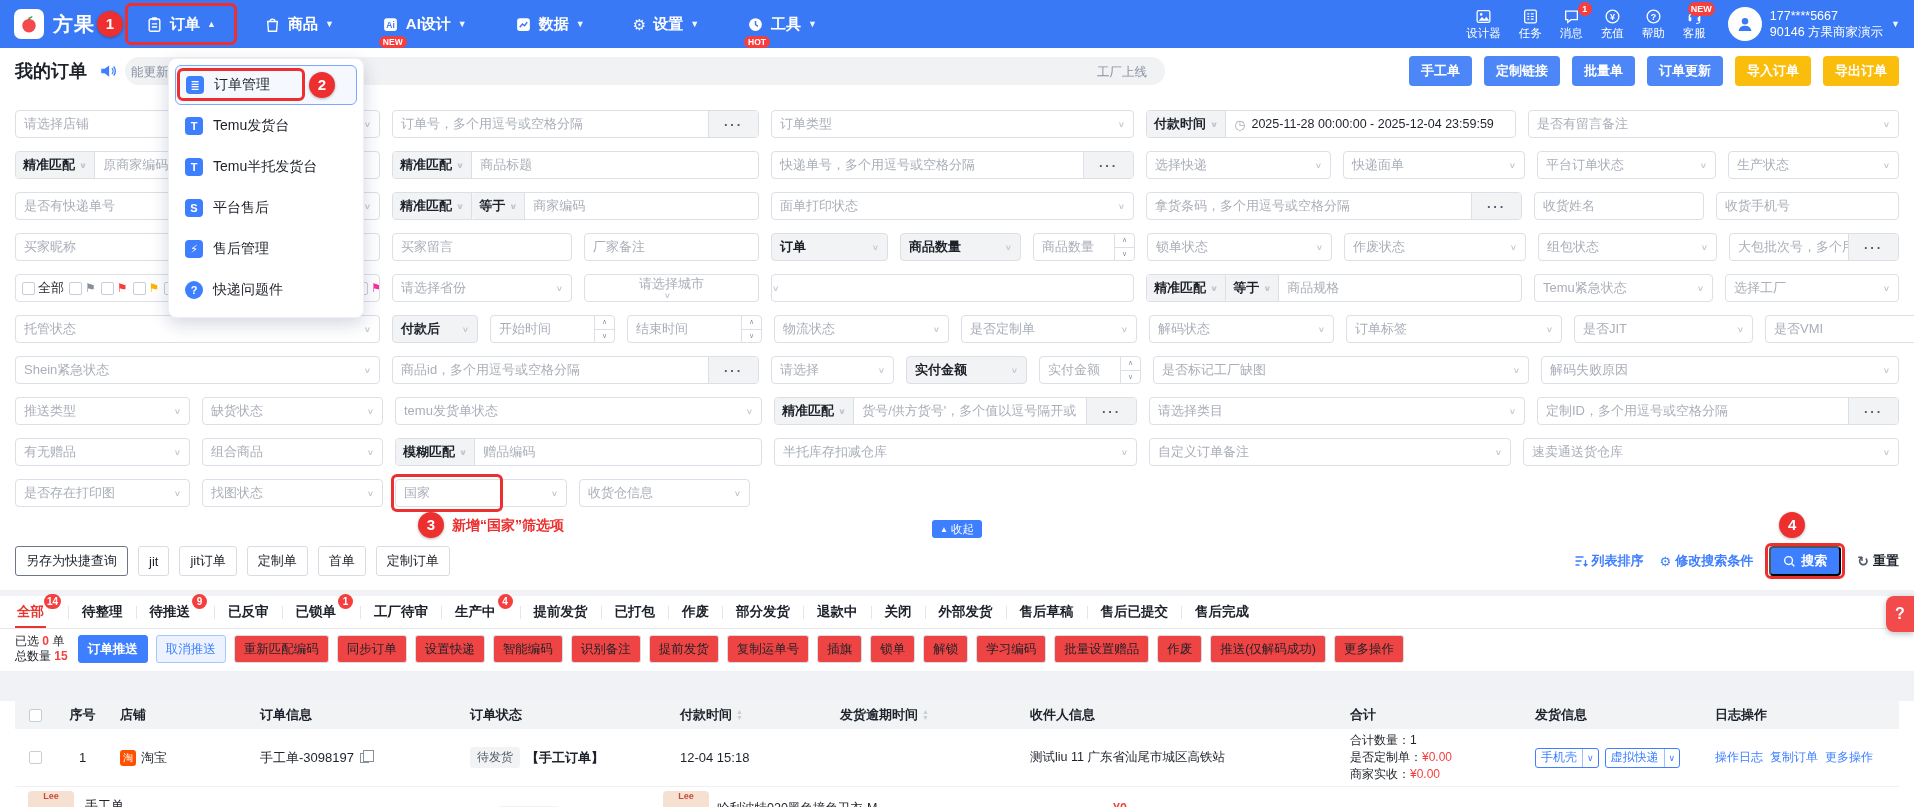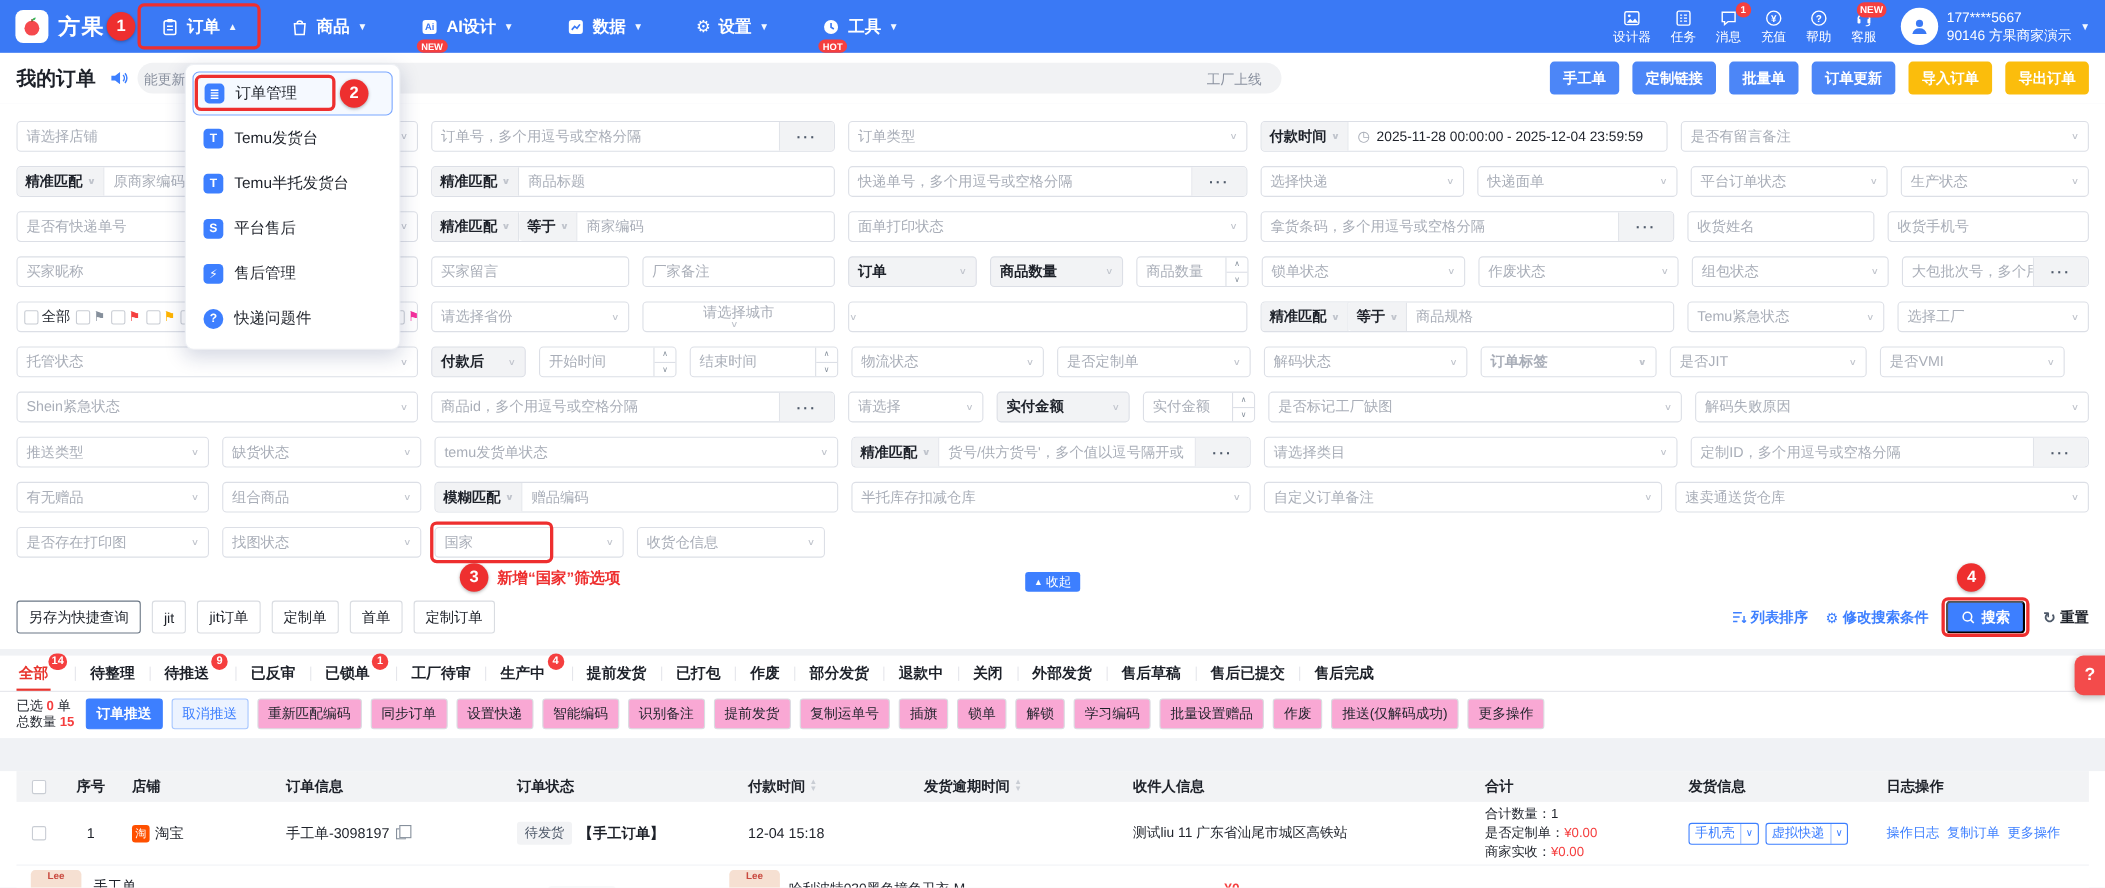--- a/index.html
+++ b/index.html
@@ -87,21 +87,21 @@
   .tab.has-badge{margin-right:24px;}
   .tab.active{color:#E8352E;}
   .tab.active::after{content:"";position:absolute;left:-2px;right:-2px;bottom:0;height:2px;background:#E8352E;}
   .tbadge{position:absolute;top:-2px;right:-17px;min-width:15px;height:15px;line-height:15px;background:#F53F3F;color:#fff;font-size:10px;font-weight:700;border-radius:8px;text-align:center;padding:0 3px;}
   .tsep{width:1px;height:13px;background:#E5E6EB;align-self:center;flex:none;}
 
   
   .batch-bar{background:#fff;display:flex;align-items:center;gap:8px;padding:5px 15px 7px;}
   .sel-info{font-size:12px;line-height:15px;margin-right:2px;flex:none;}
   .sel-info .num{color:#F53F3F;font-weight:700;}
-  .bbtn{height:28px;padding:0 9px;background:#f9a8d4;border:1px solid #D9DCE1;border-radius:3px;font-size:12.5px;color:#1D2129;display:flex;align-items:center;cursor:pointer;white-space:nowrap;flex:none;}
+  .bbtn{height:28px;padding:0 9px;background:#ef4444;border:1px solid #D9DCE1;border-radius:3px;font-size:12.5px;color:#1D2129;display:flex;align-items:center;cursor:pointer;white-space:nowrap;flex:none;}
   .bbtn.primary{background:#3D7FFF;border-color:#3D7FFF;color:#fff;font-weight:600;}
   .bbtn.tint{background:#ECF3FF;border-color:#A6C6FF;color:#3D7FFF;}
 
   
   .table-sec{margin-top:30px;background:#fff;padding:0 15px;}
   .thead{display:flex;background:#F2F3F5;height:28px;align-items:center;}
   .th{display:flex;align-items:center;gap:4px;font-size:13px;font-weight:700;color:#1D2129;padding-left:10px;flex:none;height:100%;}
   .th.center,.td.center{justify-content:center;padding-left:0;text-align:center;}
   .sorters{display:flex;flex-direction:column;line-height:6px;cursor:pointer;}
   .sorters span{font-size:7px;color:#C9CDD4;}
@@ -564,21 +564,21 @@
             <span class="caret">∨</span>
           </div>
           <div class="fld" style="width: 176px;">
             <span class="ph">是否定制单</span>
             <span class="caret">∨</span>
           </div>
           <div class="fld" style="width: 185px;">
             <span class="ph">解码状态</span>
             <span class="caret">∨</span>
           </div>
-          <div class="fld" style="width: 160px; font-weight: bold;">
+          <div class="fld" style="width: 216px;">
             <span class="ph">订单标签</span>
             <span class="caret">∨</span>
           </div>
           <div class="fld" style="width: 179px;">
             <span class="ph">是否JIT</span>
             <span class="caret">∨</span>
           </div>
           <div class="fld" style="width: 168px;">
             <span class="ph">是否VMI</span>
             <span class="caret">∨</span>

